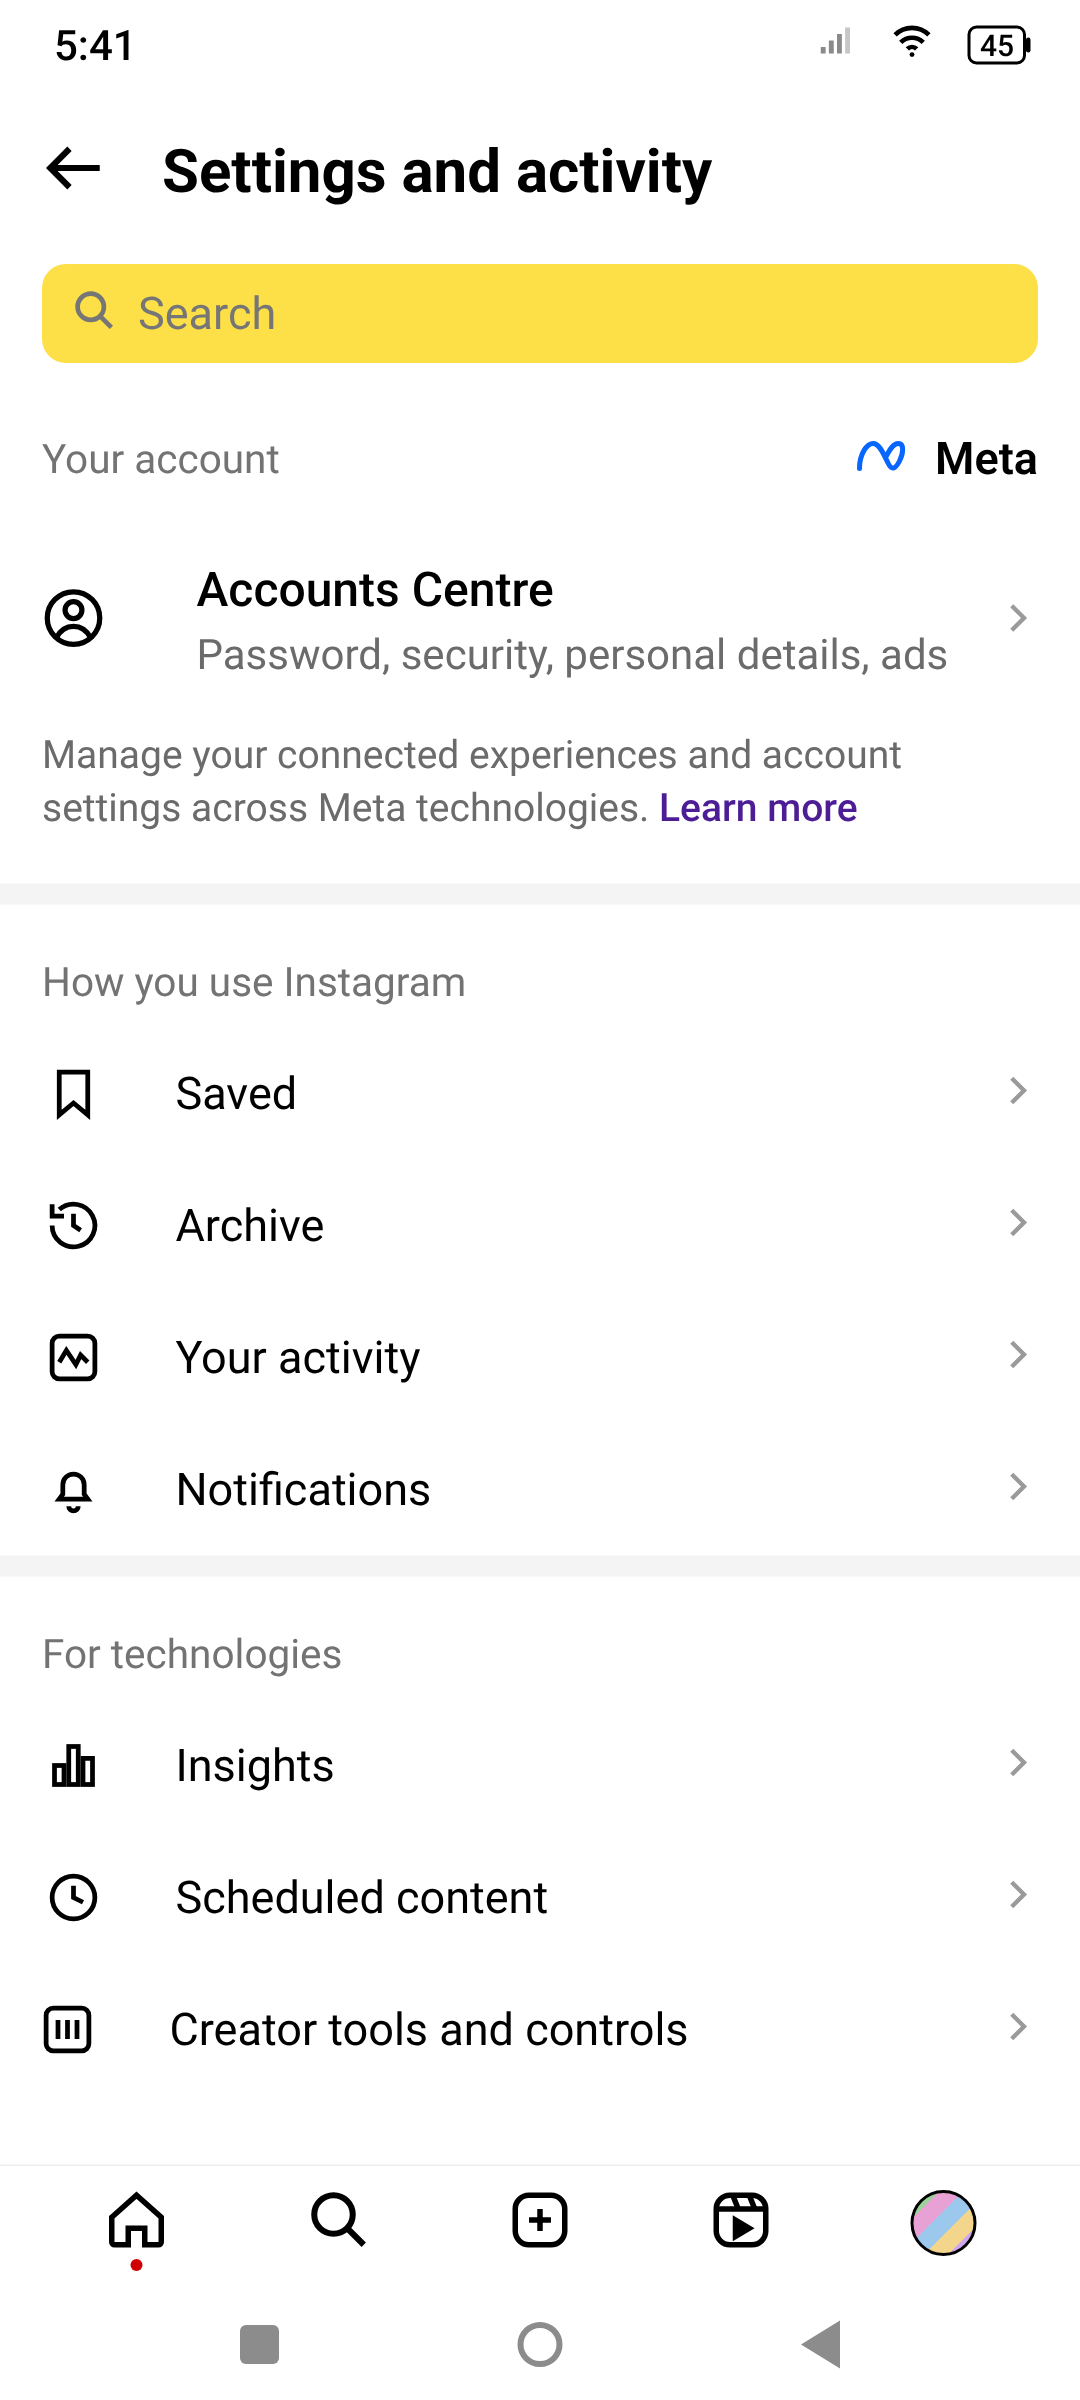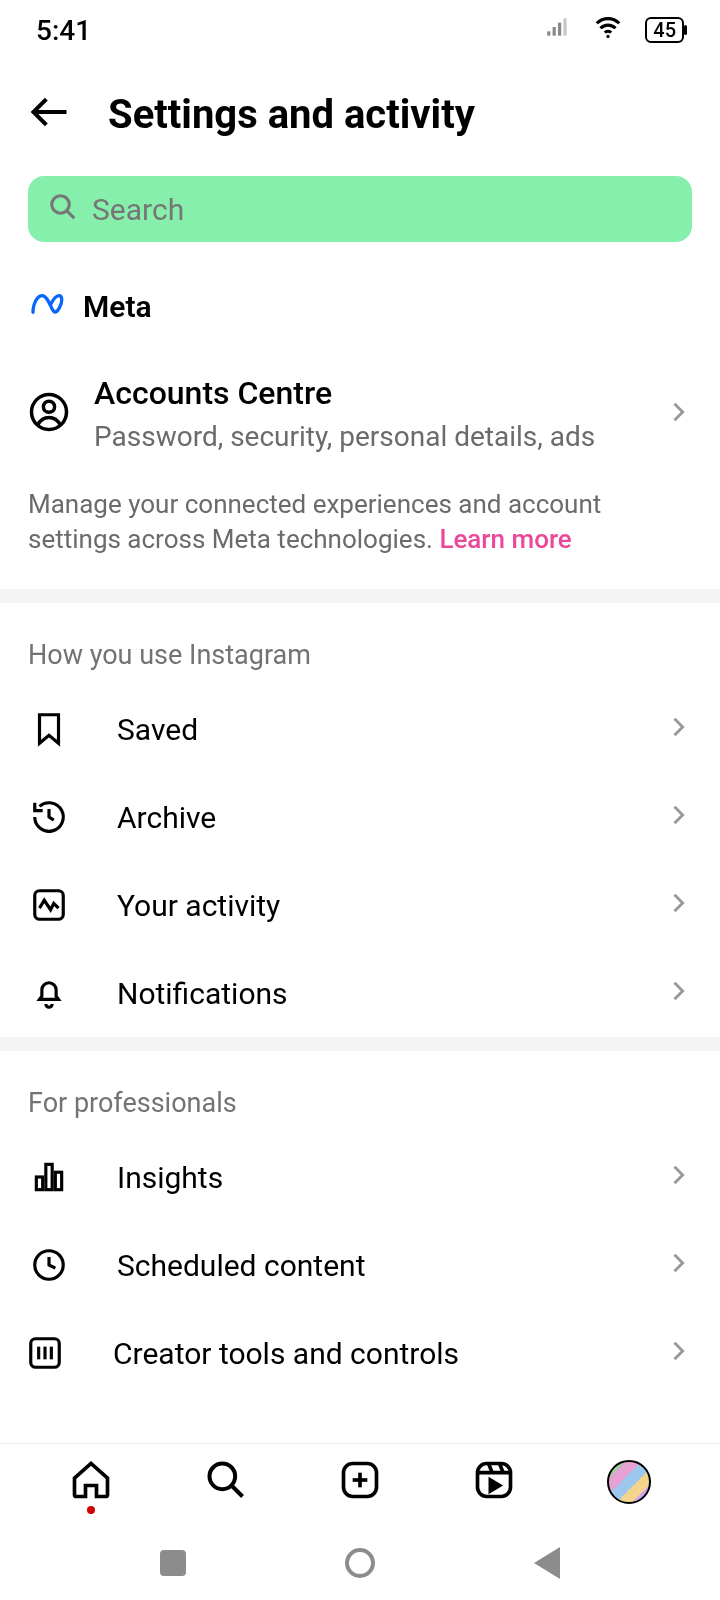--- a/index.html
+++ b/index.html
@@ -31,21 +31,21 @@
     display: flex;
     align-items: center;
     padding: 30px 28px 38px;
     gap: 36px;
   }
   .back-icon svg { width: 44px; height: 44px; }
   .header-title { font-size: 40px; font-weight: 700; text-align: right; }
   
   .search-wrap { padding: 0 28px; }
   .search-bar {
-    background: #86efac;
+    background: #fde047;
     border-radius: 16px;
     height: 66px;
     display: flex;
     align-items: center;
     padding: 0 20px;
     gap: 14px;
   }
   .search-bar svg { width: 30px; height: 30px; stroke:#767676; }
   .search-placeholder { color:#767676; font-size: 30px; }
   
@@ -57,26 +57,26 @@
   .meta-brand { display:flex; align-items:center; gap:15px; }
   .meta-brand-name { font-size:30px; font-weight:600; }
   .meta-logo svg { width:40px; height:40px; }
   
   .ac-row {
     display:flex; align-items:center;
     padding: 34px 28px 8px;
     gap: 24px;
   }
   .ac-icon svg { width:42px; height:42px; }
-  .ac-text { flex:1; }
+  .ac-text { flex:1;margin-left:37px; }
   .ac-title { font-size:32px; font-weight:500; }
   .ac-sub { color:#6b6b6b; font-size:28px; margin-top:8px; }
   .chevron svg { width:28px; height:28px; stroke:#9a9a9a; }
   .ac-desc { padding: 26px 28px 32px; font-size:26px; color:#6b6b6b; line-height:1.35; }
-  .learn-more { color:#ec4899; font-weight:500; }
+  .learn-more { color:#4c1d95; font-weight:500; }
   .divider { height: 14px; background:#f4f4f4; }
   
   .list-row {
     display:flex; align-items:center;
     padding: 24px 28px;
     gap: 47px;
     min-height: 88px;
   }
   .list-row .icon-slot { width:42px; display:flex; justify-content:center; }
   .list-row .icon-slot svg { width:38px; height:38px; }
@@ -156,20 +156,21 @@
         <svg viewBox="0 0 24 24" fill="none" stroke-width="2.5">
             <circle cx="10" cy="10" r="7"></circle>
             <line x1="21" y1="21" x2="15" y2="15"></line>
           </svg>
       </span>
       <span class="search-placeholder">Search</span>
     </div>
   </div>
 
   <div class="section-head">
+    <span class="section-head-label">Your account</span>
     <span class="meta-brand">
       <span class="meta-logo">
         <svg viewBox="0 0 48 32" fill="none">
             <path d="M6 26C6 14 12 6 17 6c5 0 8 8 12 16 3 6 6 4 9-2 3-6 4-14-1-14-4 0-7 5-10 11" stroke="#0866ff" stroke-width="4" stroke-linecap="round" fill="none"></path>
           </svg>
       </span>
       <span class="meta-brand-name">Meta</span>
     </span>
   </div>
 
@@ -248,21 +249,21 @@
     </span>
     <span class="list-label">Notifications</span>
     <span class="chevron"><svg viewBox="0 0 24 24" fill="none" stroke-width="2.5">
           <polyline points="9 5 16 12 9 19"></polyline>
         </svg></span>
   </div>
 
 
   <div class="divider"></div>
 
-  <div class="section-sub">For professionals</div>
+  <div class="section-sub">For technologies</div>
 
   <div class="list-row">
     <span class="icon-slot">
       <svg viewBox="0 0 24 24" fill="none" stroke="#000" stroke-width="2">
           <rect x="4" y="12" width="4" height="8"></rect>
           <rect x="10" y="4" width="4" height="16"></rect>
           <rect x="16" y="9" width="4" height="11"></rect>
         </svg>
     </span>
     <span class="list-label">Insights</span>

